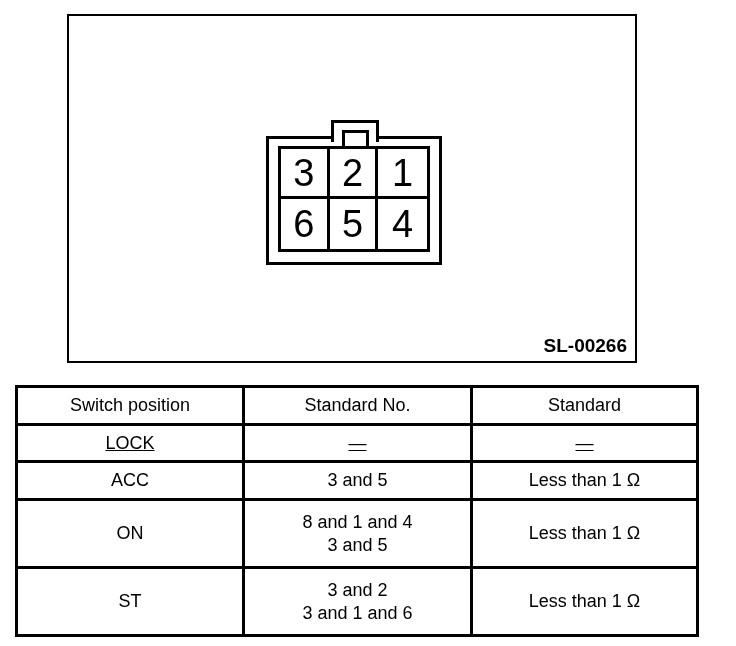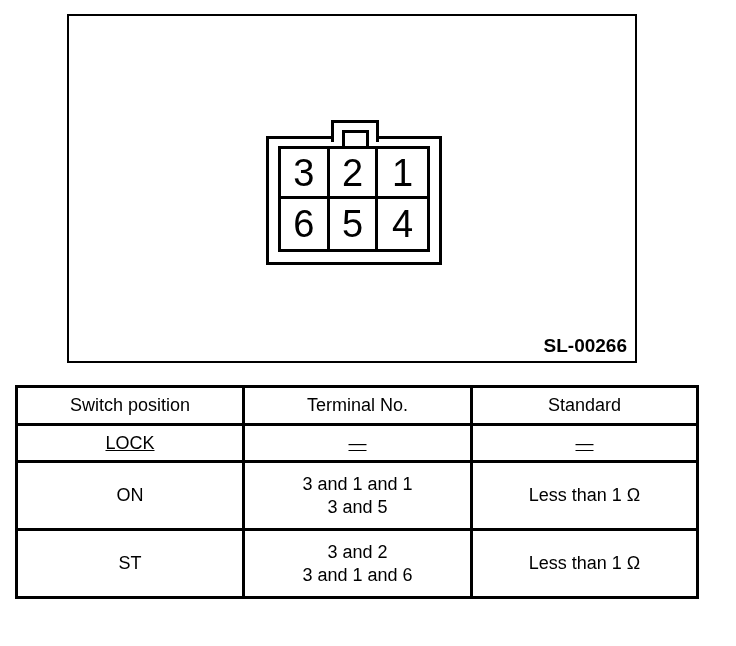--- a/index.html
+++ b/index.html
@@ -149,35 +149,43 @@
 
   <table class="spec-table">
     <colgroup>
       <col style="width:227px">
       <col style="width:228px">
       <col style="width:226px">
     </colgroup>
     <tbody>
         <tr class="r-header">
       <th>Switch position</th>
-      <th>Terminal No.</th>
+      <th>Standard No.</th>
       <th>Standard</th>
     </tr>
     <tr class="r-lock">
       <td>LOCK</td>
       <td>
         <div>—</div>
         <div></div>
       </td>
       <td>—</td>
     </tr>
+    <tr class="r-acc">
+      <td>ACC</td>
+      <td>
+        <div>3 and 5</div>
+        <div></div>
+      </td>
+      <td>Less than 1 Ω</td>
+    </tr>
     <tr class="r-on">
       <td>ON</td>
       <td>
-        <div>3 and 1 and 1</div>
+        <div>8 and 1 and 4</div>
         <div>3 and 5</div>
       </td>
       <td>Less than 1 Ω</td>
     </tr>
     <tr class="r-st">
       <td>ST</td>
       <td>
         <div>3 and 2</div>
         <div>3 and 1 and 6</div>
       </td>

